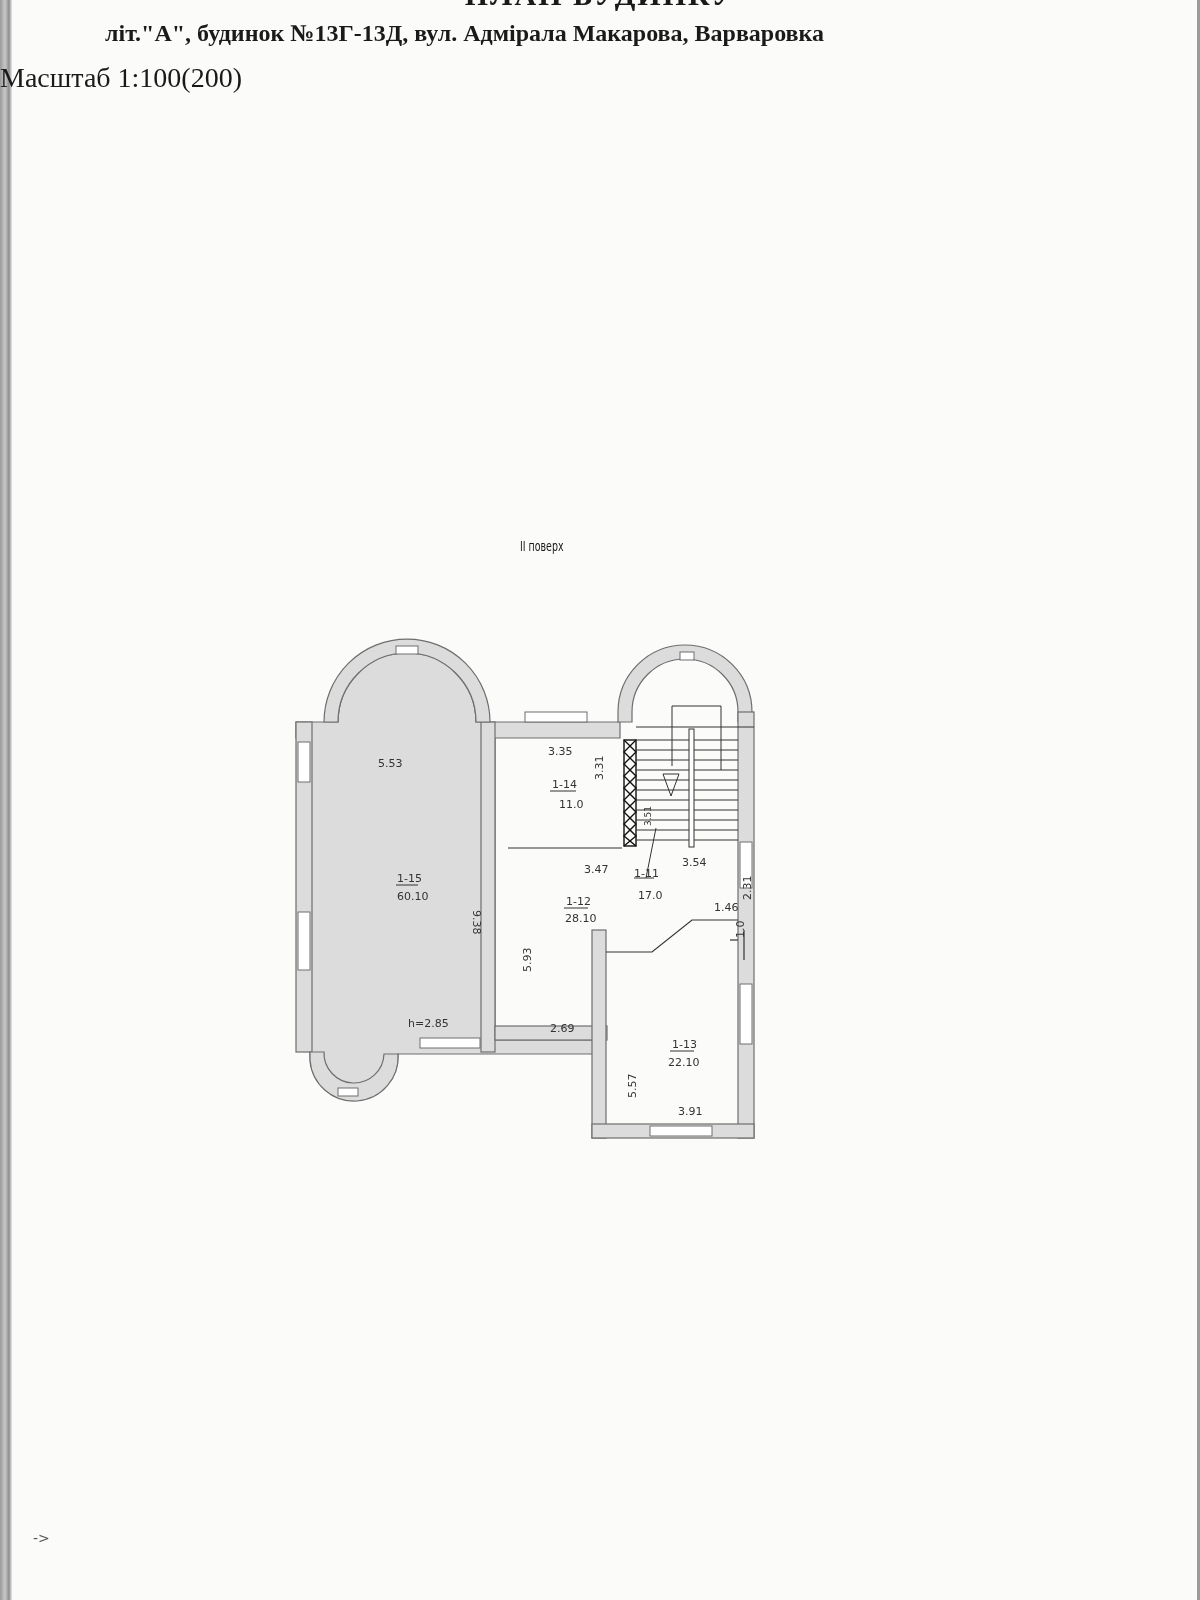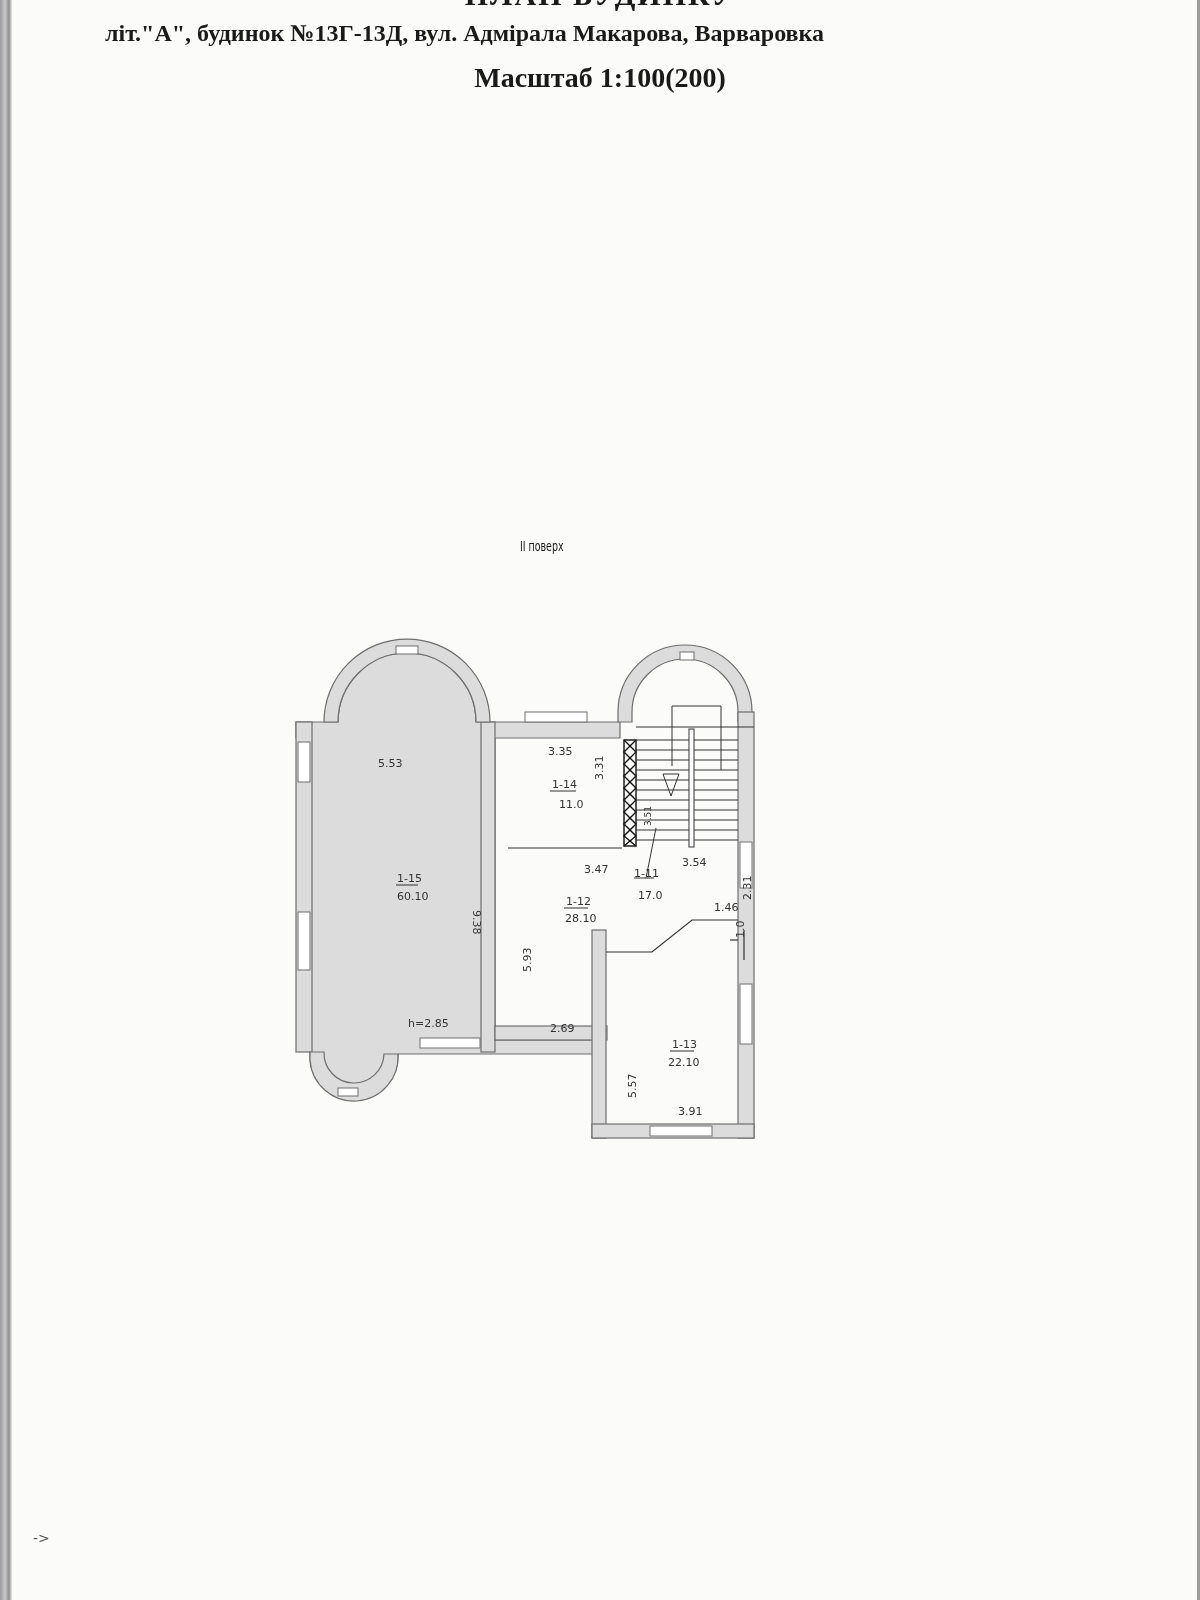--- a/index.html
+++ b/index.html
@@ -19,23 +19,22 @@
     }
     .title-cut {
       position: absolute; left: 0; right: 0; top: -22px;
       text-align: center; font-weight: bold; font-size: 30px; letter-spacing: 2px;
     }
     .address-line {
       position: absolute; left: 105px; top: 20px; width: 960px;
       font-weight: bold; font-size: 24px; white-space: nowrap;
     }
     .scale-line {
-      position: absolute; left: 0; right: 0; top: 62px; text-align: center;
+      position: absolute; left: 0; right: 0; top: 62px; 
       font-size: 28px;
-      font-weight: bold;
     }
     .floor-label {
       position: absolute; left: 520px; top: 538px;
       font-family: "DejaVu Sans", sans-serif; font-size: 14px; font-stretch: condensed;
       transform: scaleX(0.75); transform-origin: left top;
     }
     .plan-svg { position: absolute; left: 0; top: 0; }
     .plan-svg text {
       font-family: "DejaVu Sans", sans-serif; font-size: 11px; fill: #333;
     }

